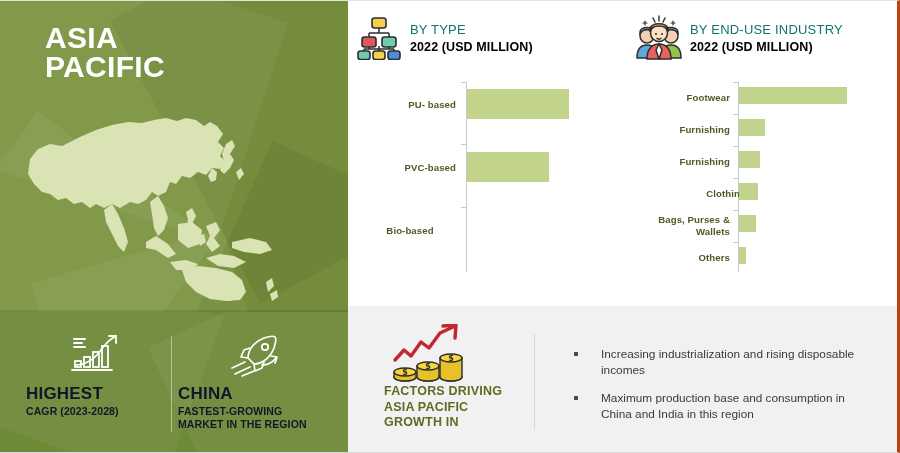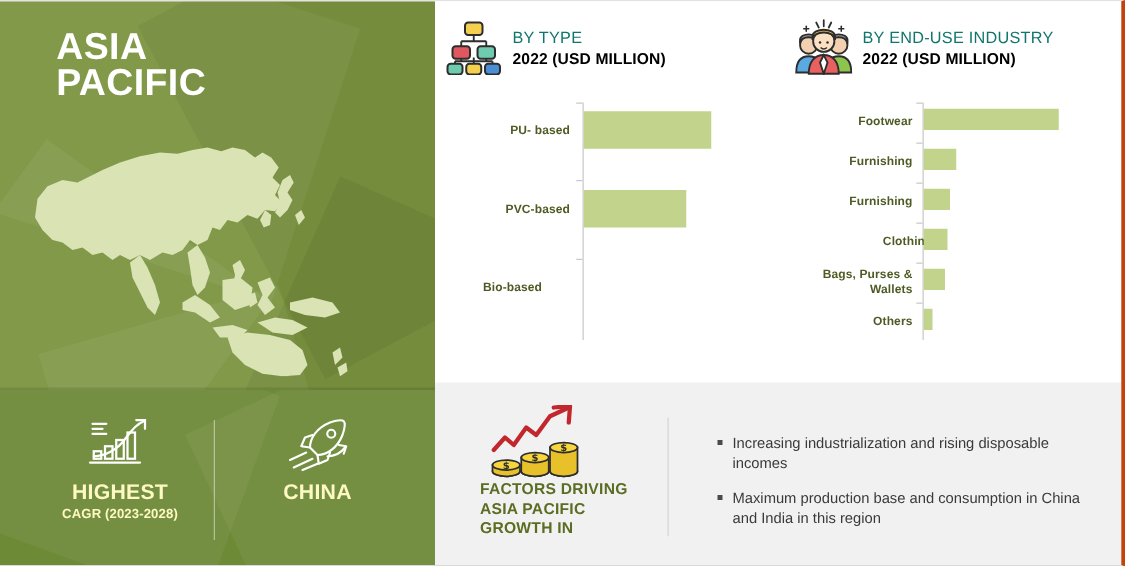--- a/index.html
+++ b/index.html
@@ -41,21 +41,21 @@
     background:rgba(0,0,0,.10);
   }
   #stats-band{
     position:absolute;left:0;top:311px;width:348px;height:142px;
     background:#6d8a37;overflow:hidden;
   }
   #stats-band .facet{position:absolute;opacity:.05;background:#ffffff;}
   .sf1{left:-30px;top:-40px;width:230px;height:180px;transform:rotate(20deg);}
   .sf2{left:180px;top:-20px;width:220px;height:200px;transform:rotate(-25deg);}
 
-  .stat{position:absolute;top:18px;text-align:center;color:#fef9c3;}
+  .stat{position:absolute;top:18px;color:#0f172a;}
   #stat-cagr{left:26px;width:140px;}
   #stat-china{left:178px;width:152px;}
   .stat .stat-icon{height:50px;display:flex;align-items:center;justify-content:center;}
   .stat .stat-title{font-size:17px;font-weight:bold;margin-top:4px;letter-spacing:.2px;}
   .stat .stat-sub{font-size:10.5px;font-weight:bold;margin-top:1px;line-height:13px;letter-spacing:.1px;}
   #stat-vdivider{position:absolute;left:171px;top:24px;width:1px;height:96px;background:rgba(255,255,255,.45);}
 
   
   #charts-area{position:absolute;left:348px;top:0;width:549px;height:305px;background:#ffffff;}
 
@@ -85,21 +85,21 @@
     background:#f1f1f1;
   }
   #footer-icon{position:absolute;left:42px;top:18px;width:76px;height:60px;}
   #footer-icon svg{display:block;width:76px;height:60px;}
   #footer-title{
     position:absolute;left:36px;top:78px;width:150px;
     font-size:12.5px;font-weight:bold;color:#5b6d23;line-height:15.5px;letter-spacing:.2px;
   }
   #footer-vdivider{position:absolute;left:186px;top:28px;width:1px;height:95px;background:#d6d6d6;}
   #footer-bullets{position:absolute;left:226px;top:40px;width:300px;}
-  .bullet{display:flex;gap:8px;margin-bottom:12px;}
+  .bullet{display:flex;gap:23px;margin-bottom:12px;}
   .bullet .sq{
     width:4px;height:4px;background:#4a4a4a;flex:0 0 4px;margin-top:6px;
   }
   .bullet .btxt{font-size:11.8px;color:#3a3a3a;line-height:16px;}
 </style>
 </head>
 <body>
 
 <div id="frame">
 
@@ -192,20 +192,24 @@
             <path d="M22 26 L15 25 L18 18 L24 16"></path>
             <path d="M28 32 L29 39 L36 36 L38 30"></path>
             <line x1="6" y1="36" x2="19" y2="30"></line>
             <line x1="9" y1="42" x2="24" y2="35"></line>
             <line x1="16" y1="44" x2="28" y2="39"></line>
             <path d="M36 33 C42 33, 47 30, 50 26"></path>
             <path d="M45 24 L51 25 L49 31"></path>
           </svg>
         </div>
         <div class="stat-title">CHINA</div>
+        <div class="stat-sub">
+          <div>FASTEST-GROWING</div>
+          <div>MARKET IN THE REGION</div>
+        </div>
       </div>
     </div>
   </div>
 
   <div id="charts-area">
     
   </div>
 
   <div class="chart-block" id="chart-type">
     <div class="chart-head">

